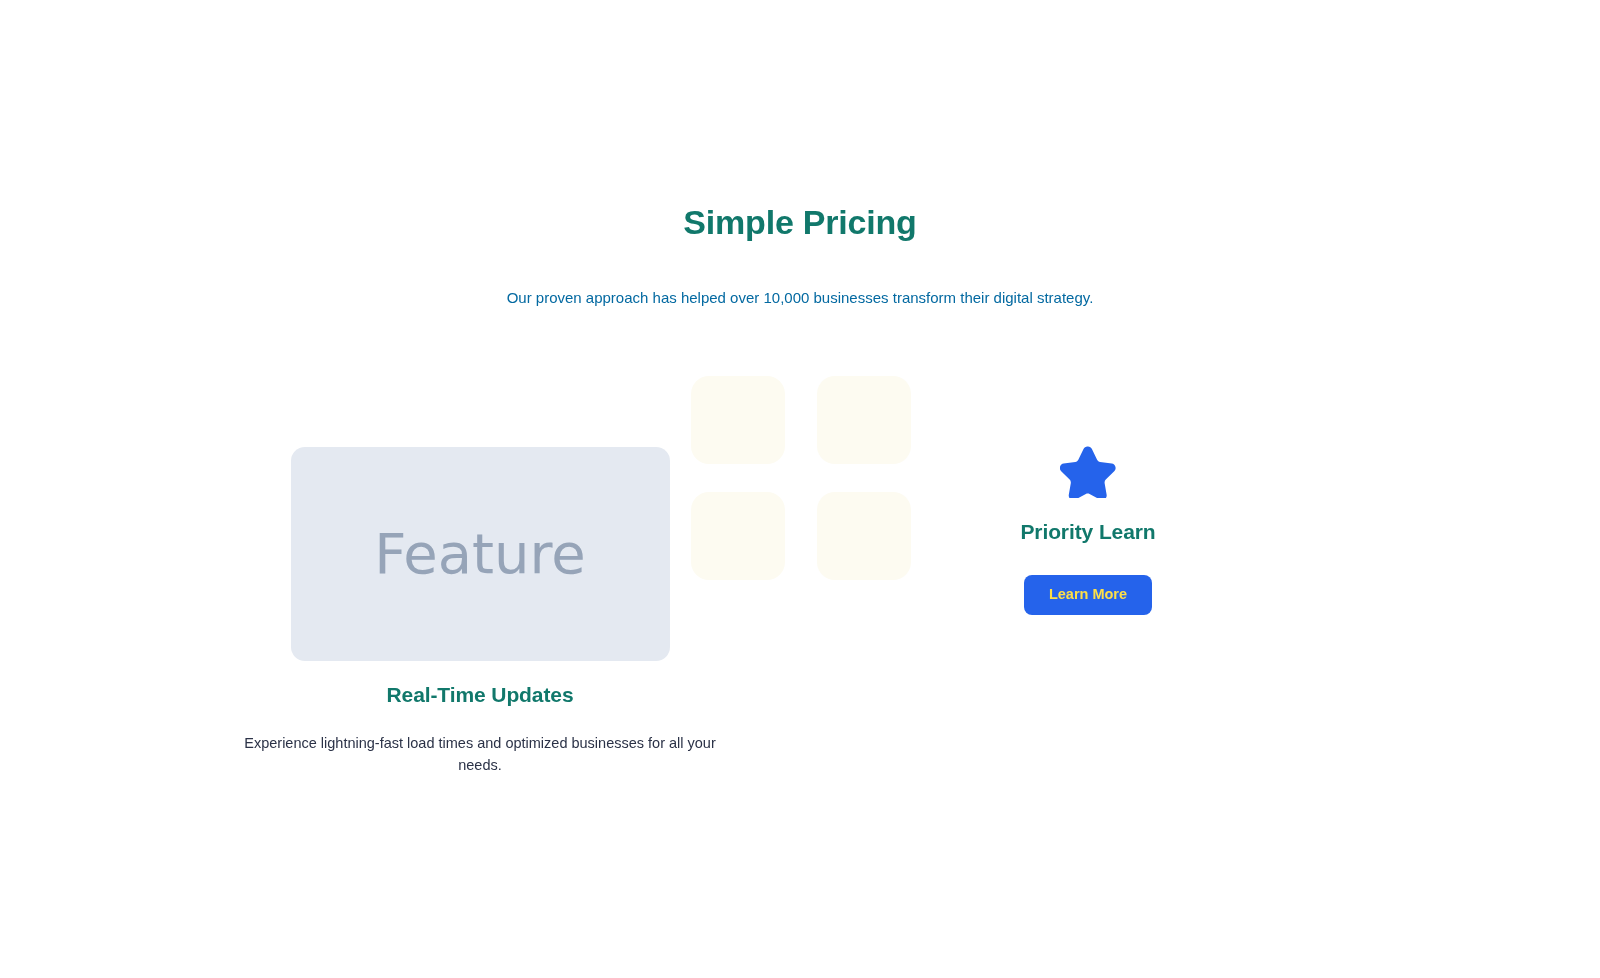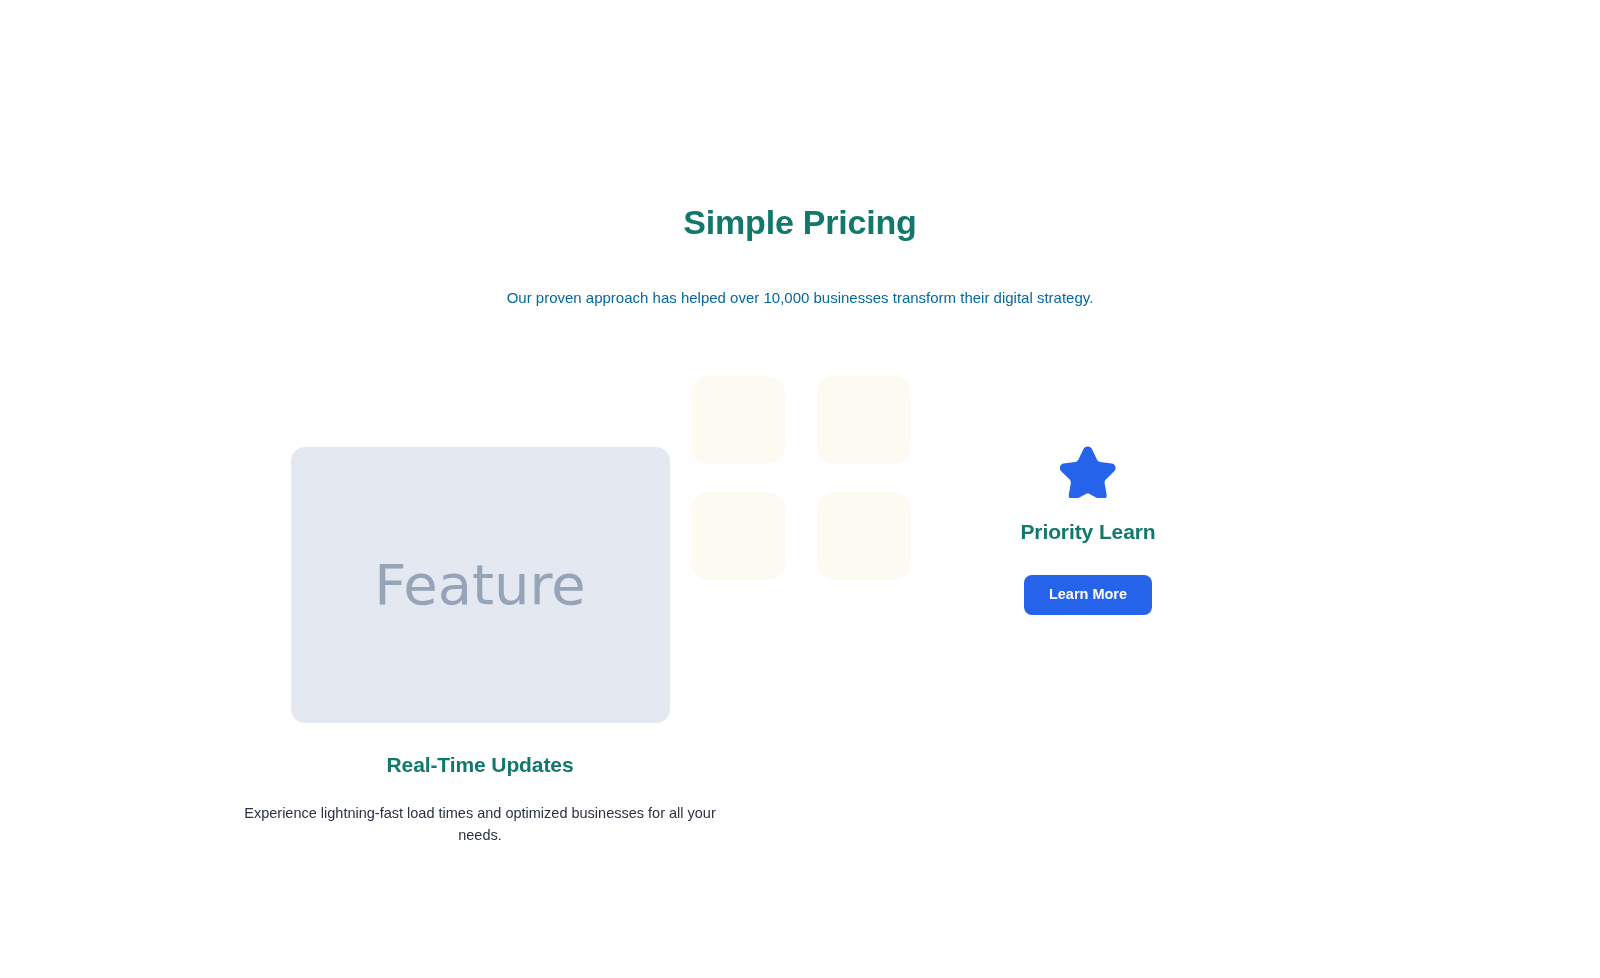--- a/index.html
+++ b/index.html
@@ -78,21 +78,21 @@
     width: 500px;
   }
   .feature-col.right {
     left: 838px;
     top: 440px;
     width: 500px;
   }
 
   .feature-image {
     width: 379px;
-    height: 276px;
+    height: 214px;
     margin: 0 auto;
     background: #e4e9f1;
     border-radius: 14px;
     display: flex;
     align-items: center;
     justify-content: center;
   }
   .feature-image-label {
     font-family: "DejaVu Sans", sans-serif;
     font-size: 56px;
@@ -106,21 +106,21 @@
     display: flex;
     align-items: center;
     justify-content: center;
   }
   .star-icon {
     display: block;
   }
 
   .feature-title {
     margin: 0;
-    padding-top: 28px;
+    padding-top: 20px;
     font-size: 21px;
     font-weight: bold;
     color: #11786b;
     letter-spacing: -0.1px;
     line-height: 1.3;
   }
   .feature-col.right .feature-title {
     padding-top: 16px;
   }
   .feature-desc {
@@ -130,21 +130,21 @@
     font-size: 14.5px;
     color: #2b3247;
     line-height: 1.5;
   }
 
   .learn-more-button {
     display: inline-block;
     margin-top: 30px;
     padding: 11px 25px 12px;
     background: #2563eb;
-    color: #ffffff;
+    color: #fde047;
     border: none;
     border-radius: 8px;
     font-family: "Liberation Sans", sans-serif;
     font-size: 14.5px;
     font-weight: bold;
     line-height: 1.15;
     cursor: pointer;
   }
 </style>
 </head>

